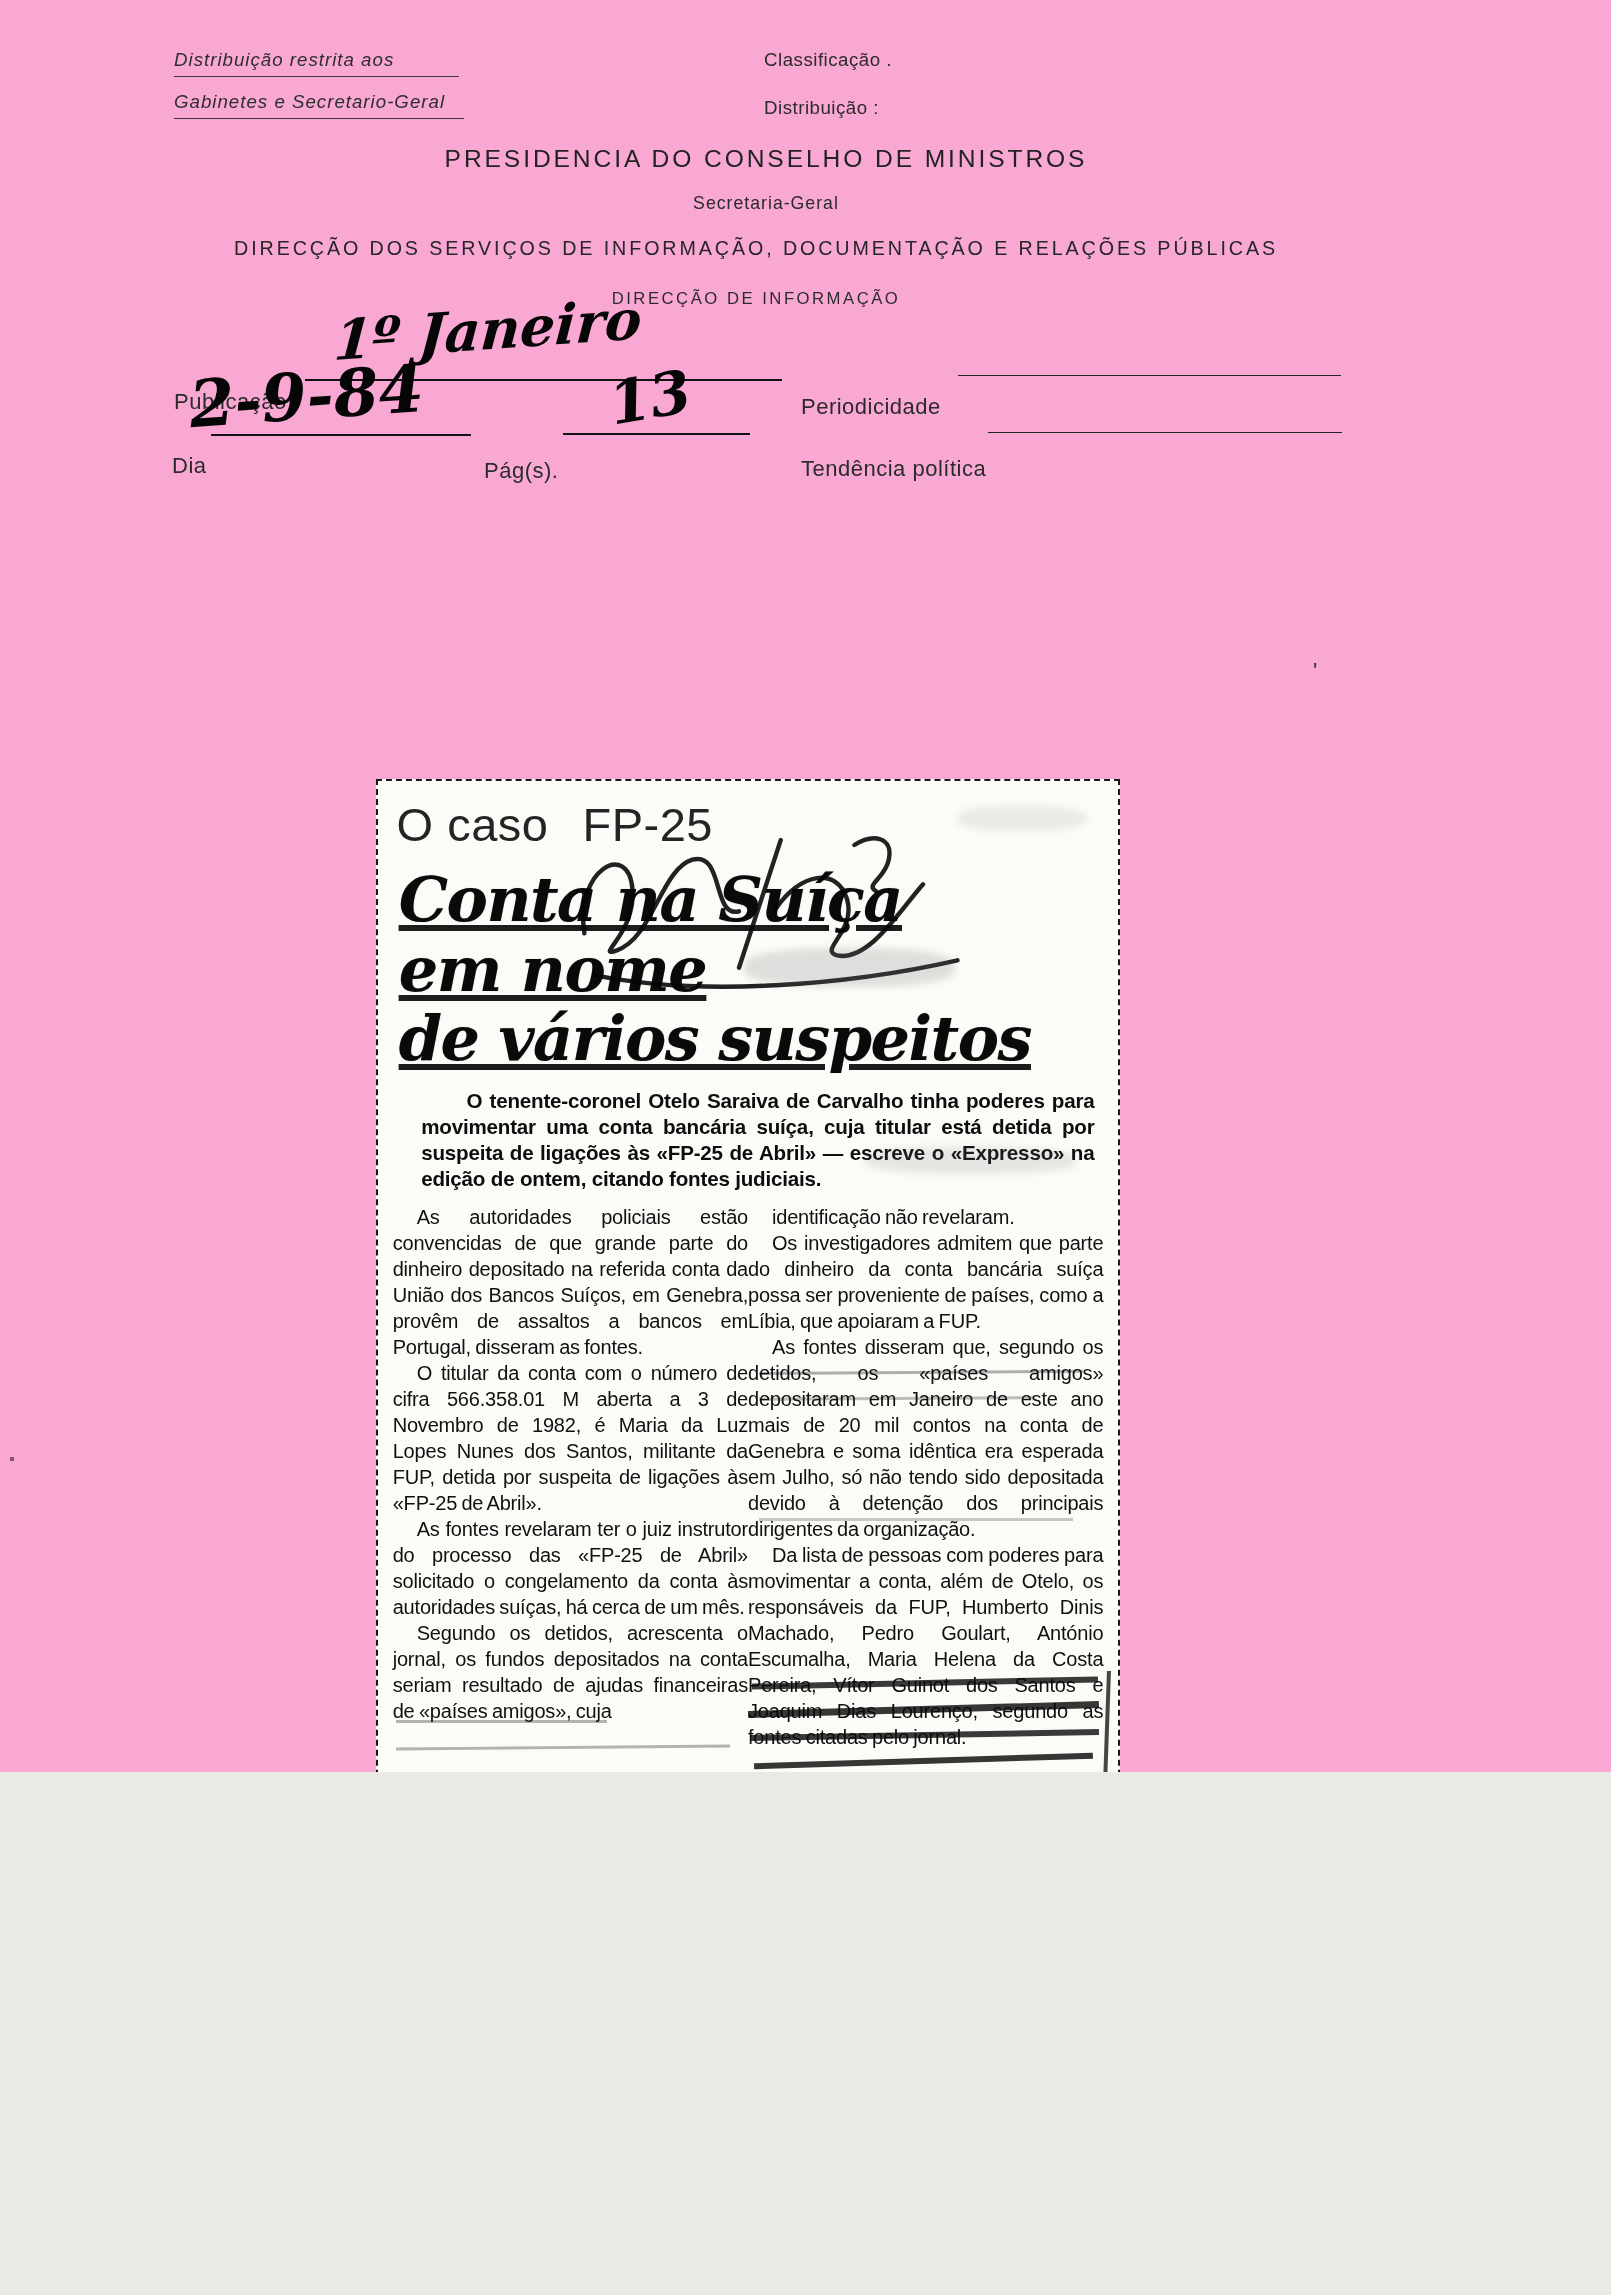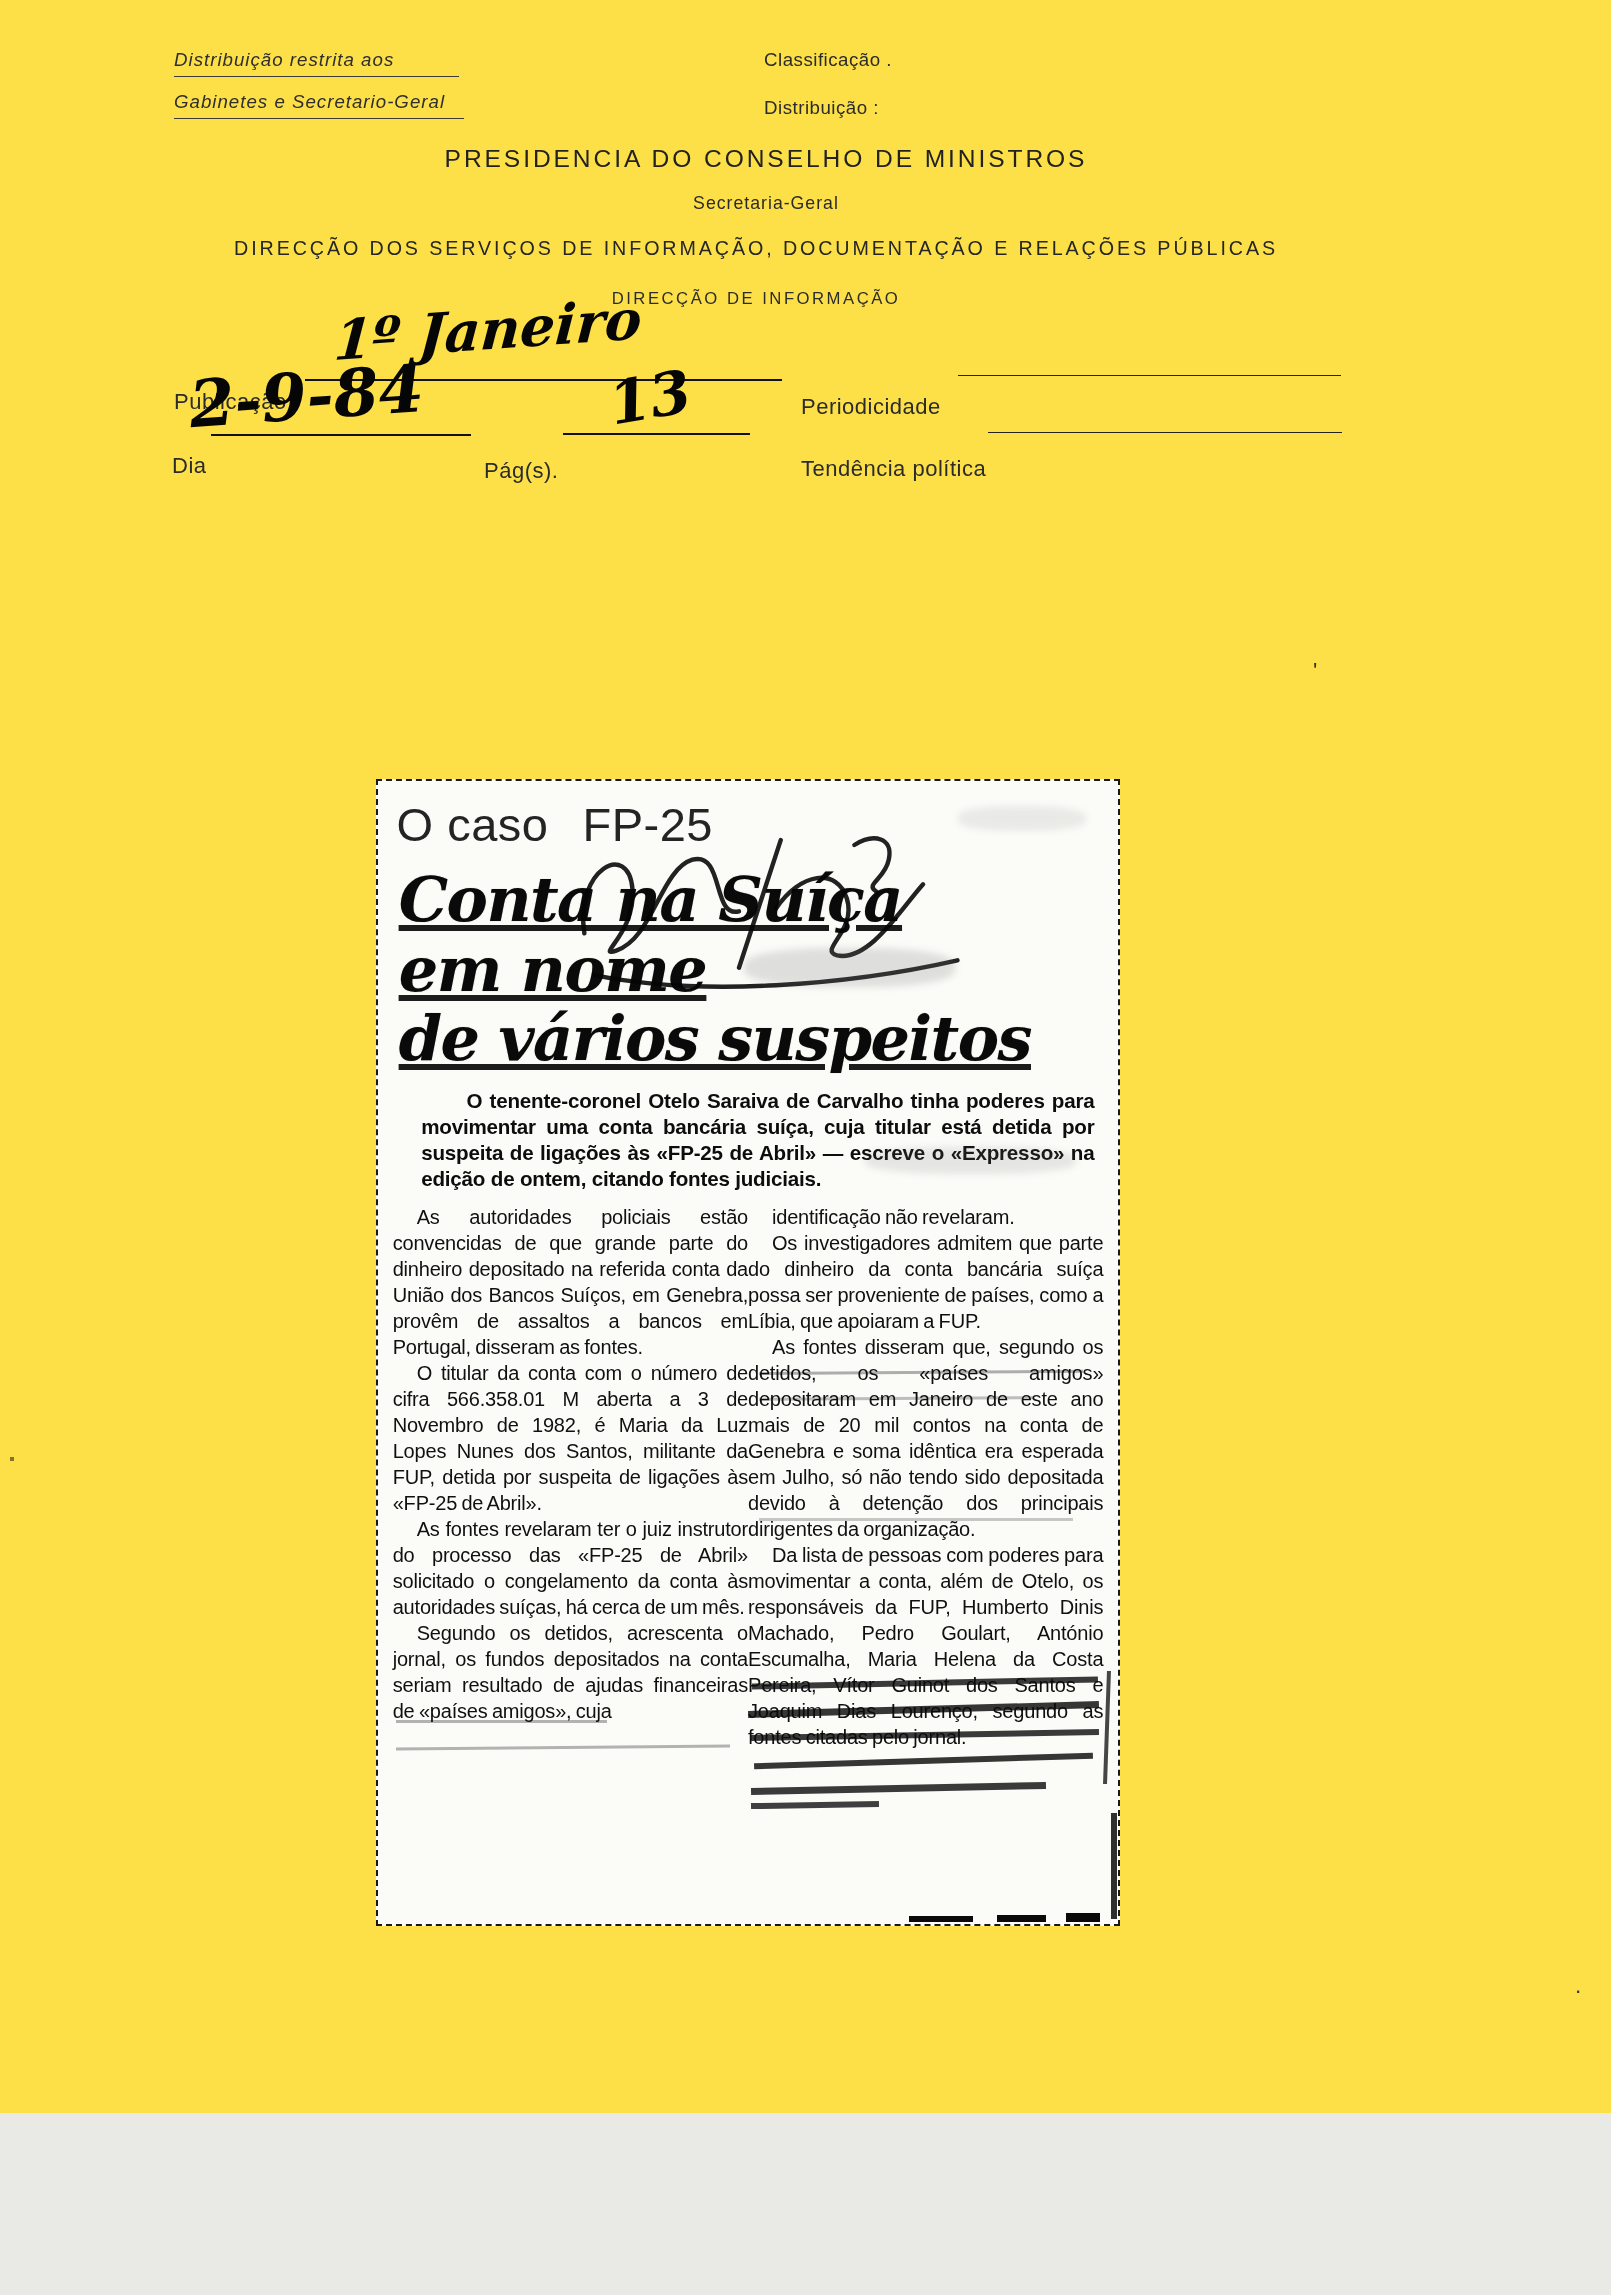--- a/index.html
+++ b/index.html
@@ -1,18 +1,18 @@
 <!DOCTYPE html>
 <html lang="pt" style="font-size:7.9px"><head>
 <meta charset="utf-8">
 <style>
   html,body{margin:0;padding:0;background:#e9e9e6;}
   .page{
-    position:relative;width:1612px;height:2113px;margin:0 auto;
-    background:#fde047;color:#1c1c1c;
+    position:relative;width:1612px;height:1772px;margin:0 auto;
+    background:#f9a8d4;color:#1c1c1c;
     font-family:"Liberation Sans", sans-serif;overflow:hidden;
   }
   .abs{position:absolute;}
   
   .note-line{
     font-style:italic;font-size:18.7px;letter-spacing:1px;color:#2e2e2e;
     border-bottom:1.5px solid #3a3a3a;padding-bottom:4.9px;
   }
   .plain-label{font-size:18.7px;color:#2b2b2b;letter-spacing:0.5px;}
   .org-title{font-size:24.6px;letter-spacing:2.9px;color:#222;text-align:center;white-space:nowrap;}

